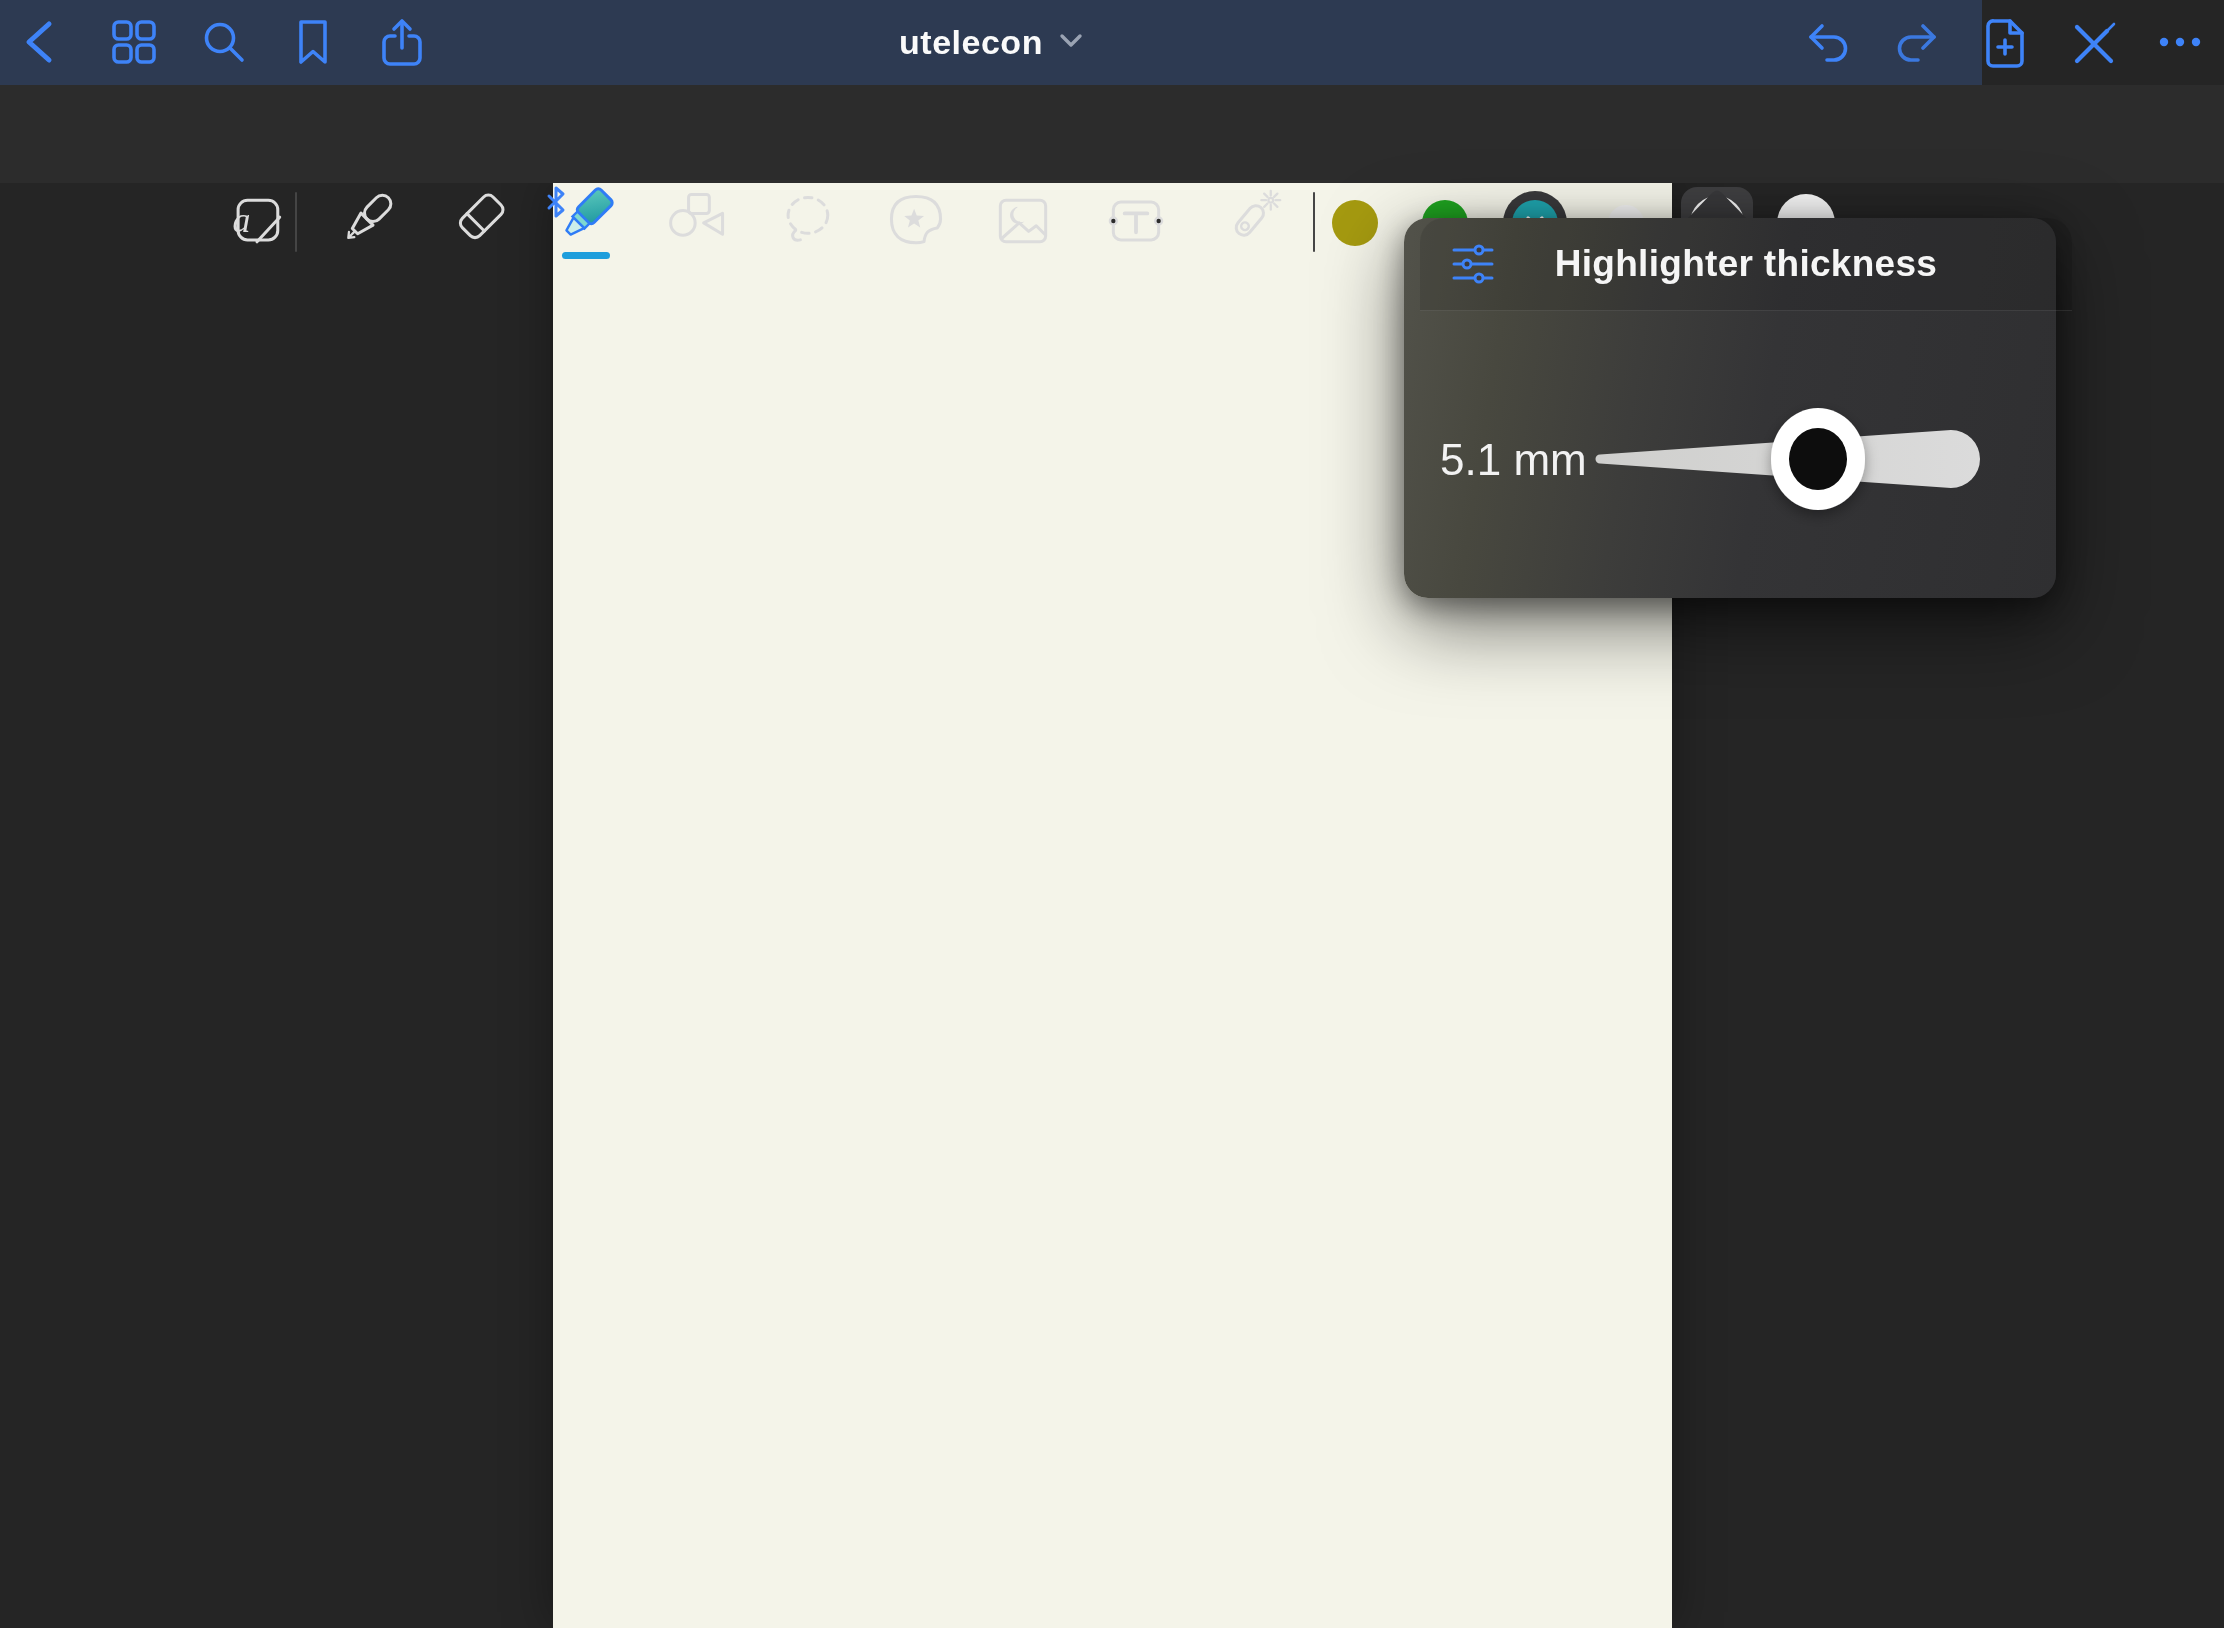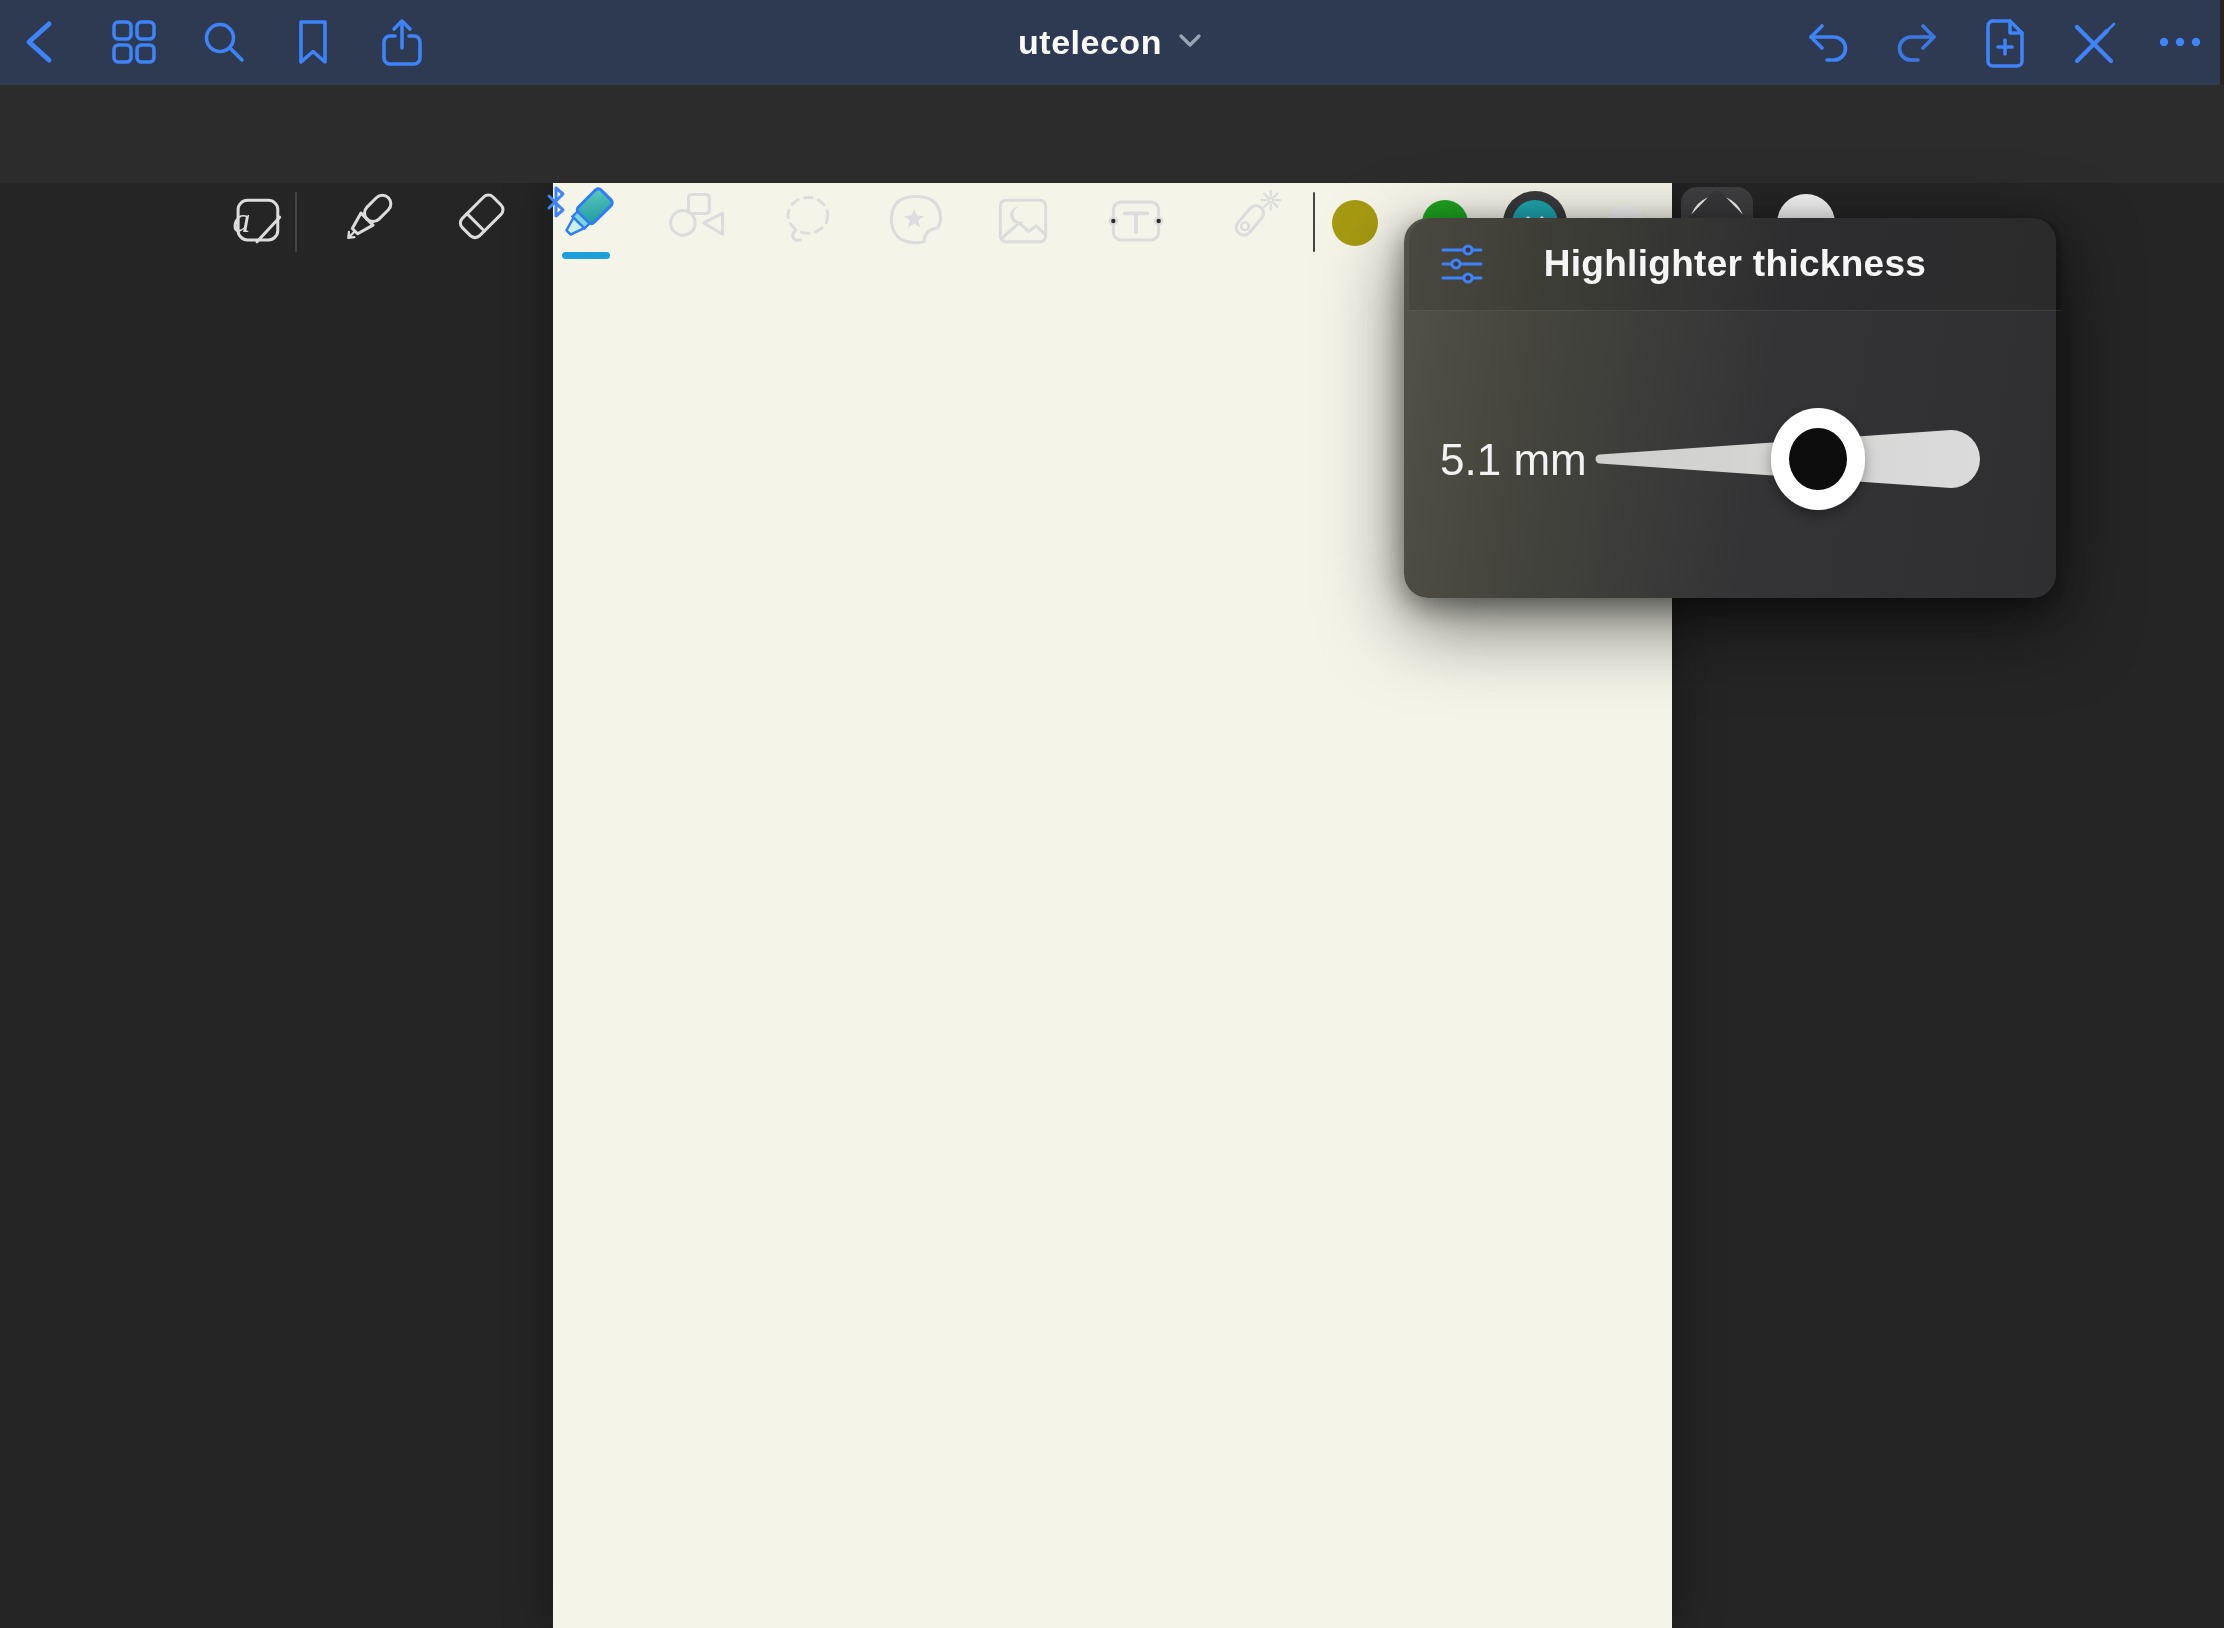--- a/index.html
+++ b/index.html
@@ -3,21 +3,21 @@
 <meta charset="utf-8">
 <style>
   html,body{margin:0;padding:0;background:#111;}
   #app{
     position:relative;width:2224px;height:1628px;overflow:hidden;
     background:#252525;
     font-family:"Liberation Sans", sans-serif;
     -webkit-font-smoothing:antialiased;
   }
   
-  .topbar{position:absolute;left:0;top:0;width:2220px;height:85px;background:#2D3A52;}
+  .topbar{position:absolute;left:0;top:0;width:1982px;height:85px;background:#2D3A52;}
   .icon-btn{position:absolute;top:14px;width:56px;height:56px;display:flex;align-items:center;justify-content:center;cursor:pointer;}
   .icon-btn svg{display:block;}
   .tb-stroke{stroke:#3E83F8;fill:none;stroke-width:3.6;stroke-linecap:round;stroke-linejoin:round;}
   .title-wrap{position:absolute;left:0;right:0;top:0;height:85px;display:flex;align-items:center;justify-content:center;gap:16px;cursor:pointer;}
   .doc-title{color:#FAFAFA;font-size:34px;font-weight:bold;letter-spacing:.5px;}
   
   .toolbar{position:absolute;left:0;top:85px;width:2224px;height:98px;background:#2C2C2C;}
   .tool-btn{position:absolute;top:104px;width:68px;height:68px;display:flex;align-items:center;justify-content:center;cursor:pointer;}
   .tl-stroke{stroke:#DCDCDC;fill:none;stroke-width:3.2;stroke-linecap:round;stroke-linejoin:round;}
   .divider{position:absolute;top:107px;width:2px;height:60px;background:#454545;border-radius:1px;}
@@ -28,21 +28,21 @@
   
   .paper{position:absolute;left:553px;top:183px;width:1119px;height:1445px;background:#F4F4E9;box-shadow:0 0 46px rgba(0,0,0,.35);}
   
   .popup-caret{position:absolute;left:1687px;top:189px;width:60px;height:30px;}
   .popup{
     position:absolute;left:1404px;top:218px;width:652px;height:380px;border-radius:24px;
     background:linear-gradient(99deg,#52524a 0%,#48483f 16%,#3d3d3b 36%,#343436 55%,#2F2F31 100%);
     box-shadow:0 26px 80px rgba(0,0,0,.55), 0 8px 28px rgba(0,0,0,.4);
   }
   .popup-header{
-    position:absolute;left:5px;top:0;width:652px;height:92px;border-radius:24px 24px 0 0;
+    position:absolute;left:16px;top:0;width:652px;height:92px;border-radius:24px 24px 0 0;
     background:rgba(0,0,0,.10);border-bottom:1px solid rgba(255,255,255,.09);
     display:flex;align-items:center;justify-content:center;
   }
   .popup-header-icon{position:absolute;left:30px;top:23px;width:46px;height:46px;}
   .popup-title{color:#F5F5F5;font-size:37px;font-weight:bold;letter-spacing:.3px;}
   .slider-label{position:absolute;left:36px;top:222px;height:40px;line-height:40px;color:#F2F2F2;font-size:44px;}
   .slider-svg{position:absolute;left:0;top:0;width:652px;height:380px;}
 </style>
 </head>
 <body>

